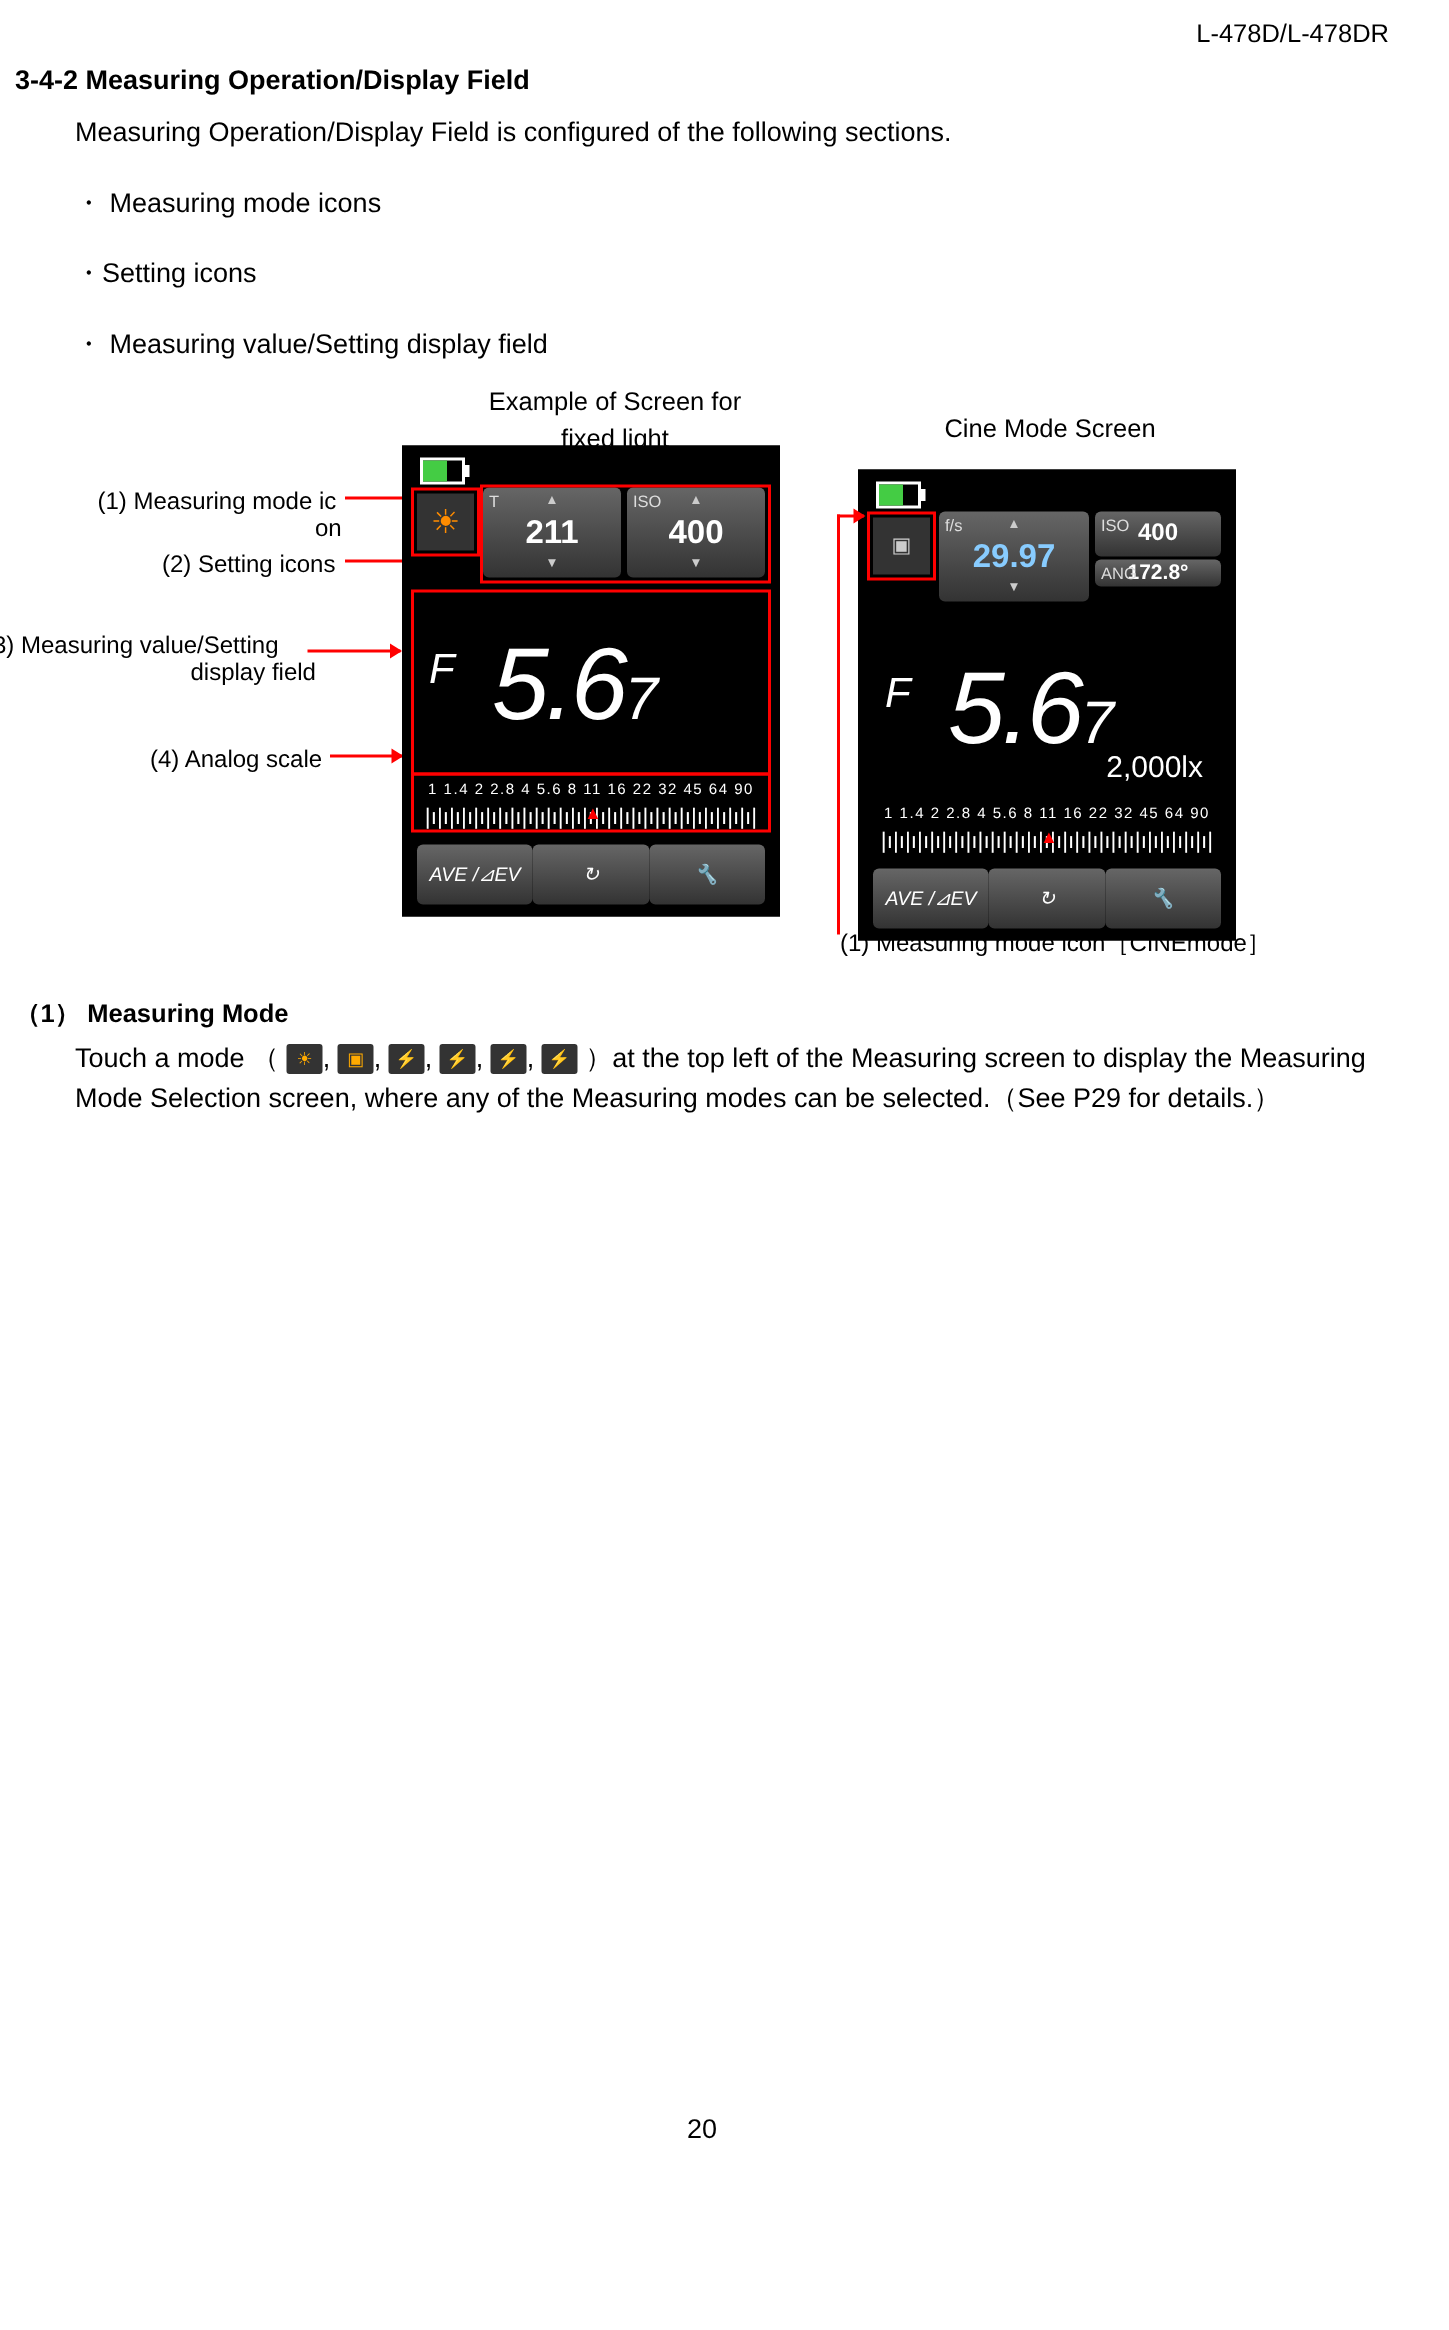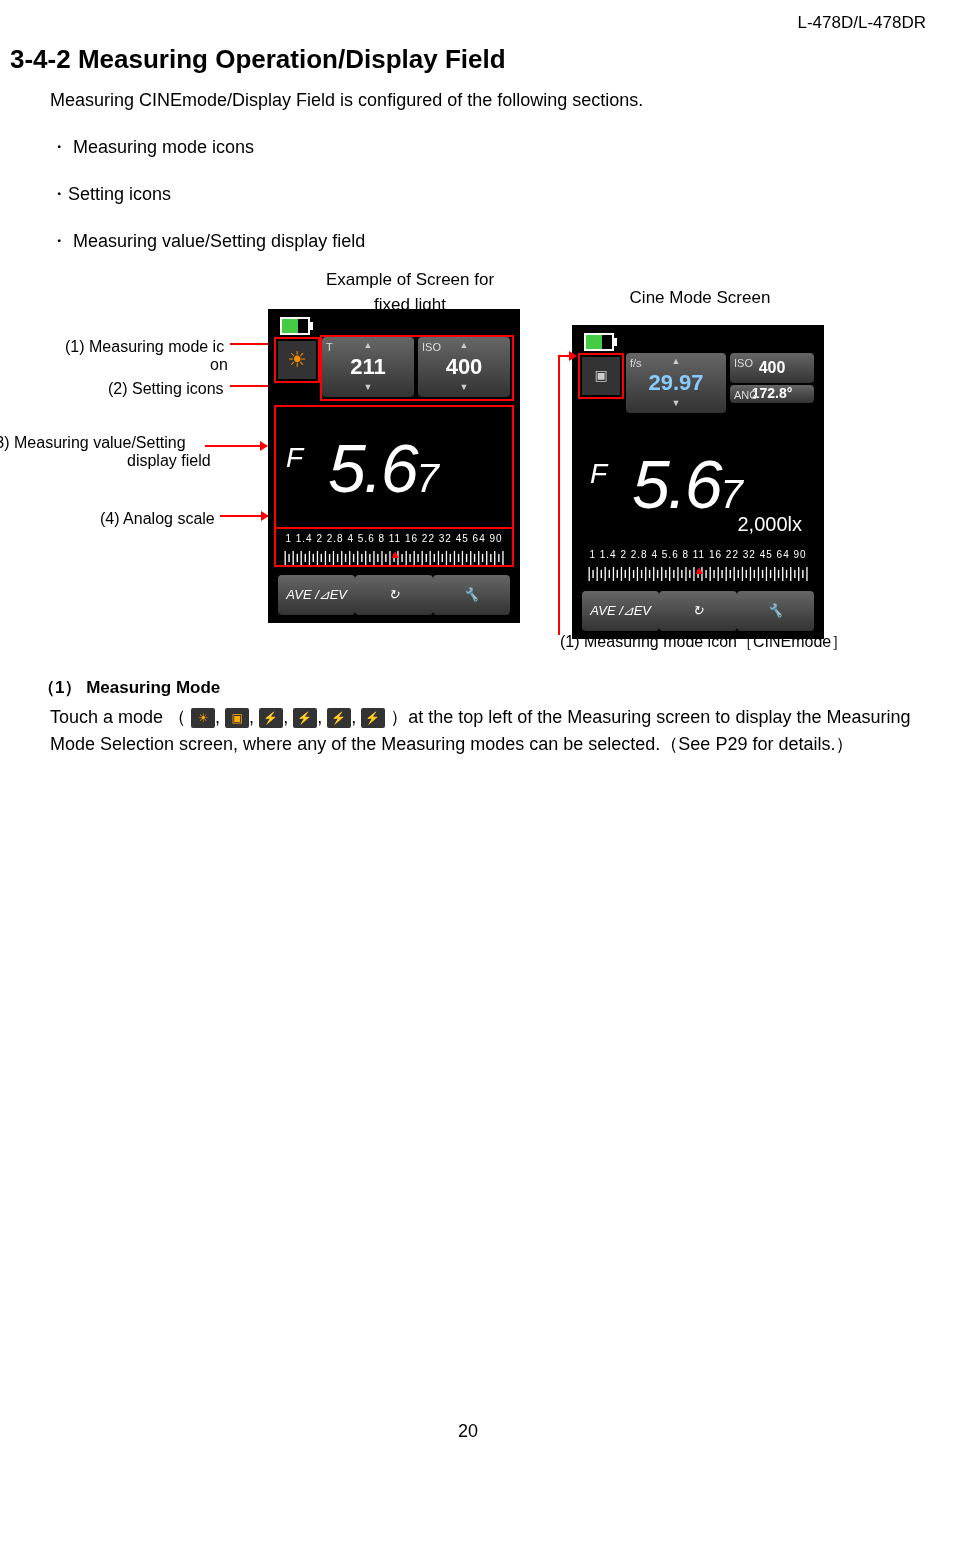--- a/index.html
+++ b/index.html
@@ -9,21 +9,21 @@
     font-size: 18px;
     line-height: 1.5;
     color: #000;
   }
   .header-right {
     text-align: right;
     font-size: 17px;
     margin-bottom: 4px;
   }
   h3 {
-    font-size: 26px;
+    font-size: 18px;
     font-weight: bold;
     margin: 4px 0 8px 0;
   }
   .intro {
     margin-left: 40px;
   }
   .bullets {
     margin-left: 40px;
     margin-top: 4px;
   }
@@ -221,21 +221,20 @@
     right: -1px;
     top: -4px;
     border-left: 8px solid red;
     border-top: 5px solid transparent;
     border-bottom: 5px solid transparent;
   }
   .sub-heading {
     font-weight: bold;
     margin-top: 20px;
     font-size: 17px;
-    margin-left: 28px;
   }
   .body-text {
     margin-left: 40px;
     margin-top: 4px;
   }
   .inline-icon {
     display: inline-block;
     width: 24px;
     height: 20px;
     background: #333;
@@ -259,21 +258,21 @@
 </head>
 <body>
 
 <div class="header-right">L-478D/L-478DR</div>
 
 <h3>
   <span>3-4-2</span>
   <span>Measuring Operation/Display Field</span>
 </h3>
 
-<div class="intro">Measuring CINEmode/Display Field is configured of the following sections.</div>
+<div class="intro">Measuring Operation/Display Field is configured of the following sections.</div>
 
 <div class="bullets">
   <div>・ Measuring mode icons</div>
   <div>・Setting icons</div>
   <div>・ Measuring value/Setting display field</div>
 </div>
 
 <div class="figure-area">
 
   <div class="caption" style="left:300px; top:-8px; width:200px;">Example of Screen for fixed light</div>

